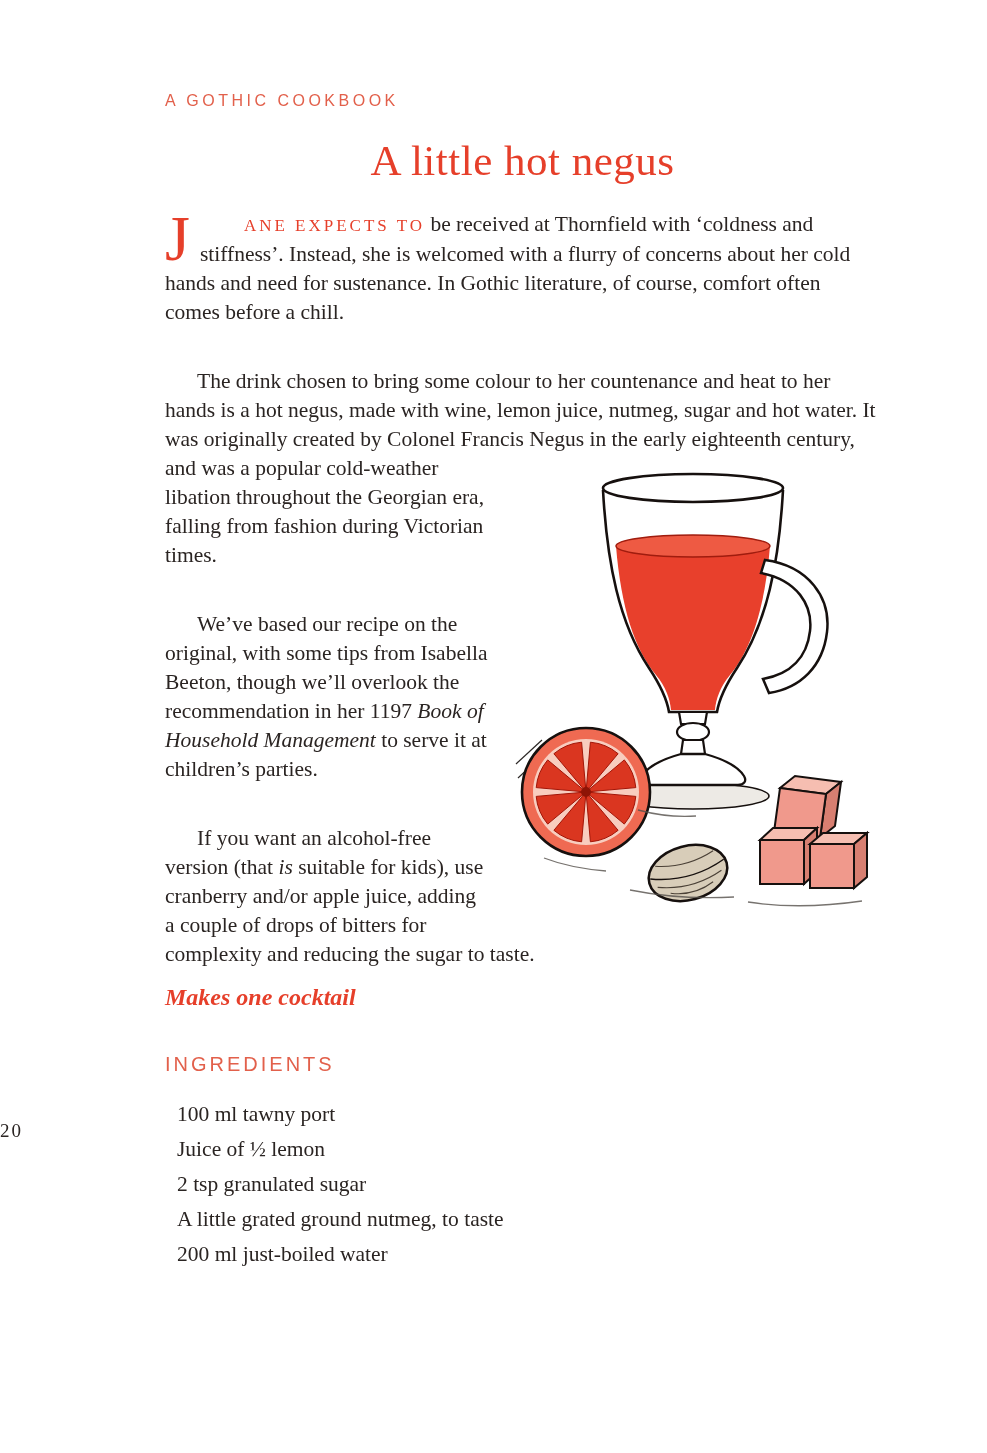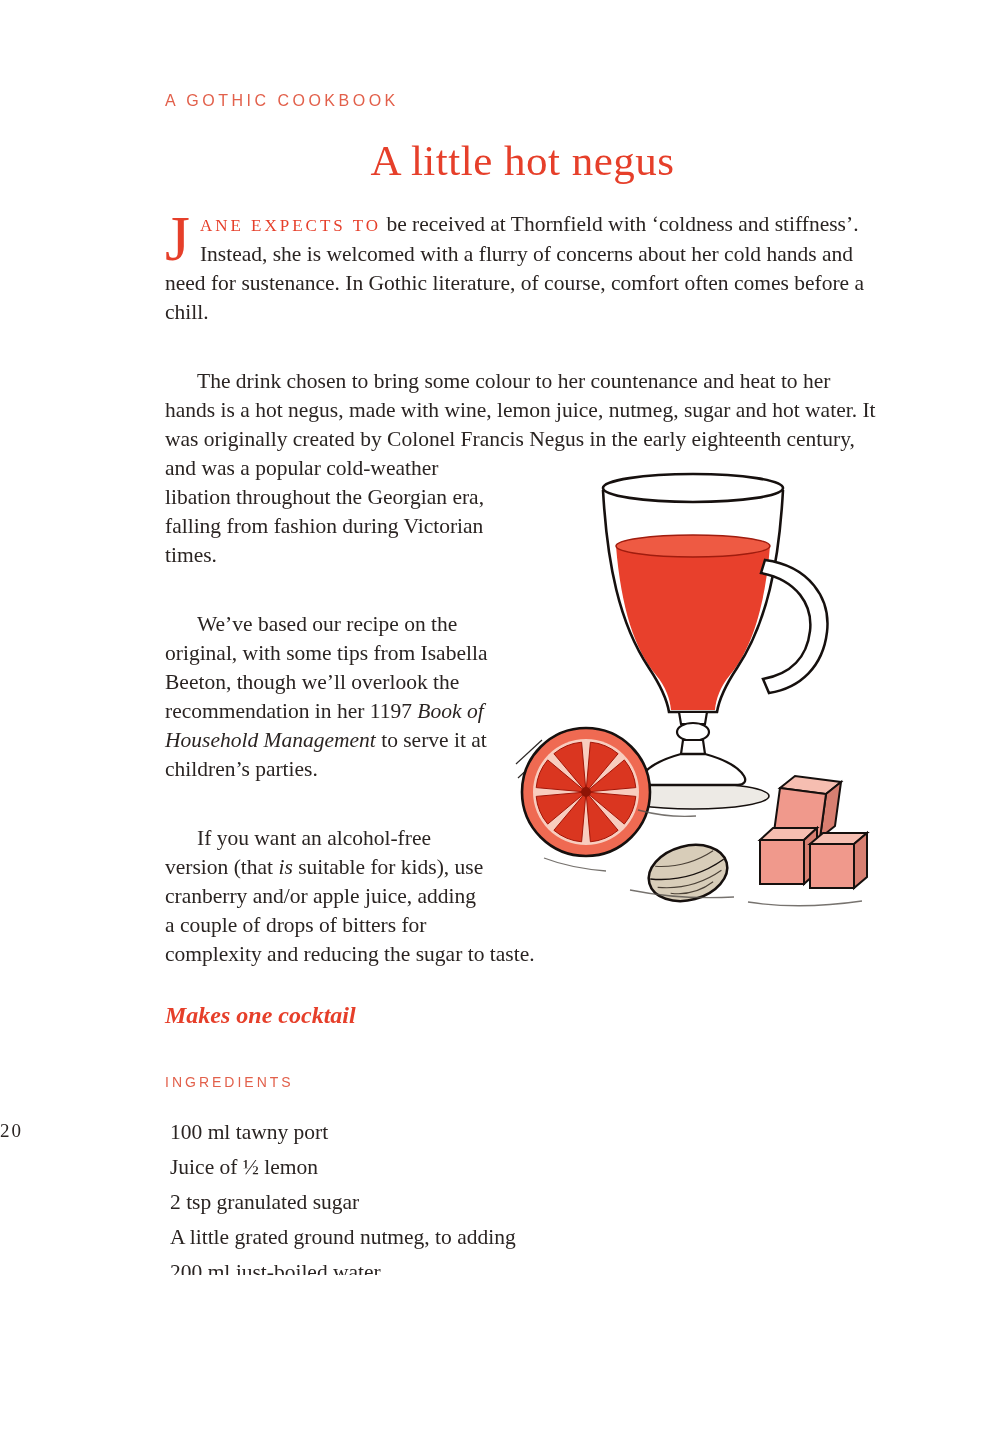--- a/index.html
+++ b/index.html
@@ -40,43 +40,44 @@
     float: left;
     font-size: 64px;
     line-height: 50px;
     padding: 4px 10px 0 0;
     color: #e63f2a;
   }
   .opening-caps {
     color: #e63f2a;
     font-size: 17px;
     letter-spacing: 3px;
+    margin-left: 44px;
   }
   .illustration-float {
     float: right;
     width: 372px;
     margin: 4px 0 4px 18px;
   }
   .illustration-float svg { display: block; }
   .yield {
     color: #e63f2a;
     font-style: italic;
     font-weight: bold;
     font-size: 24px;
-    margin: 32px 0 0 0;
+    margin: 14px 0 0 0;
   }
   .section-heading {
     font-family: "Liberation Sans", sans-serif;
     font-weight: normal;
-    font-size: 14px;
+    font-size: 20px;
     letter-spacing: 3px;
     color: #e2604b;
     margin: 38px 0 18px 0;
   }
-  .ingredients-list { list-style: none; margin: 5px; padding: 0; }
+  .ingredients-list { list-style: none; margin: 12px; padding: 0; }
   .ingredients-list li { line-height: 35px; }
   .method-step { display: flex; margin-top: 16px; }
   .step-number {
     color: #e63f2a;
     width: 38px;
     flex: none;
     font-size: 19px;
     padding-top: 1px;
   }
   .step-text { flex: 1; }
@@ -180,21 +181,21 @@
   <p class="body-para indent"><span>If you want an alcohol-free version (that </span><em>is</em><span> suitable for kids), use cranberry and/or apple juice, adding a couple of drops of bitters for complexity and reducing the sugar to taste.</span></p>
 
   <p class="yield">Makes one cocktail</p>
 
   <h3 class="section-heading">INGREDIENTS</h3>
 
   <ul class="ingredients-list">
     <li>100 ml tawny port</li>
     <li>Juice of ½ lemon</li>
     <li>2 tsp granulated sugar</li>
-    <li>A little grated ground nutmeg, to adding</li>
+    <li>A little grated ground nutmeg, to taste</li>
     <li>200 ml just-boiled water</li>
   </ul>
 
   <h3 class="section-heading">METHOD</h3>
 
   <div class="method-step">
     <span class="step-number">1.</span>
     <span class="step-text">Warm a heatproof cup or mug by half filling it with boiling water. Leave for a few minutes, then tip away.</span>
   </div>
 

